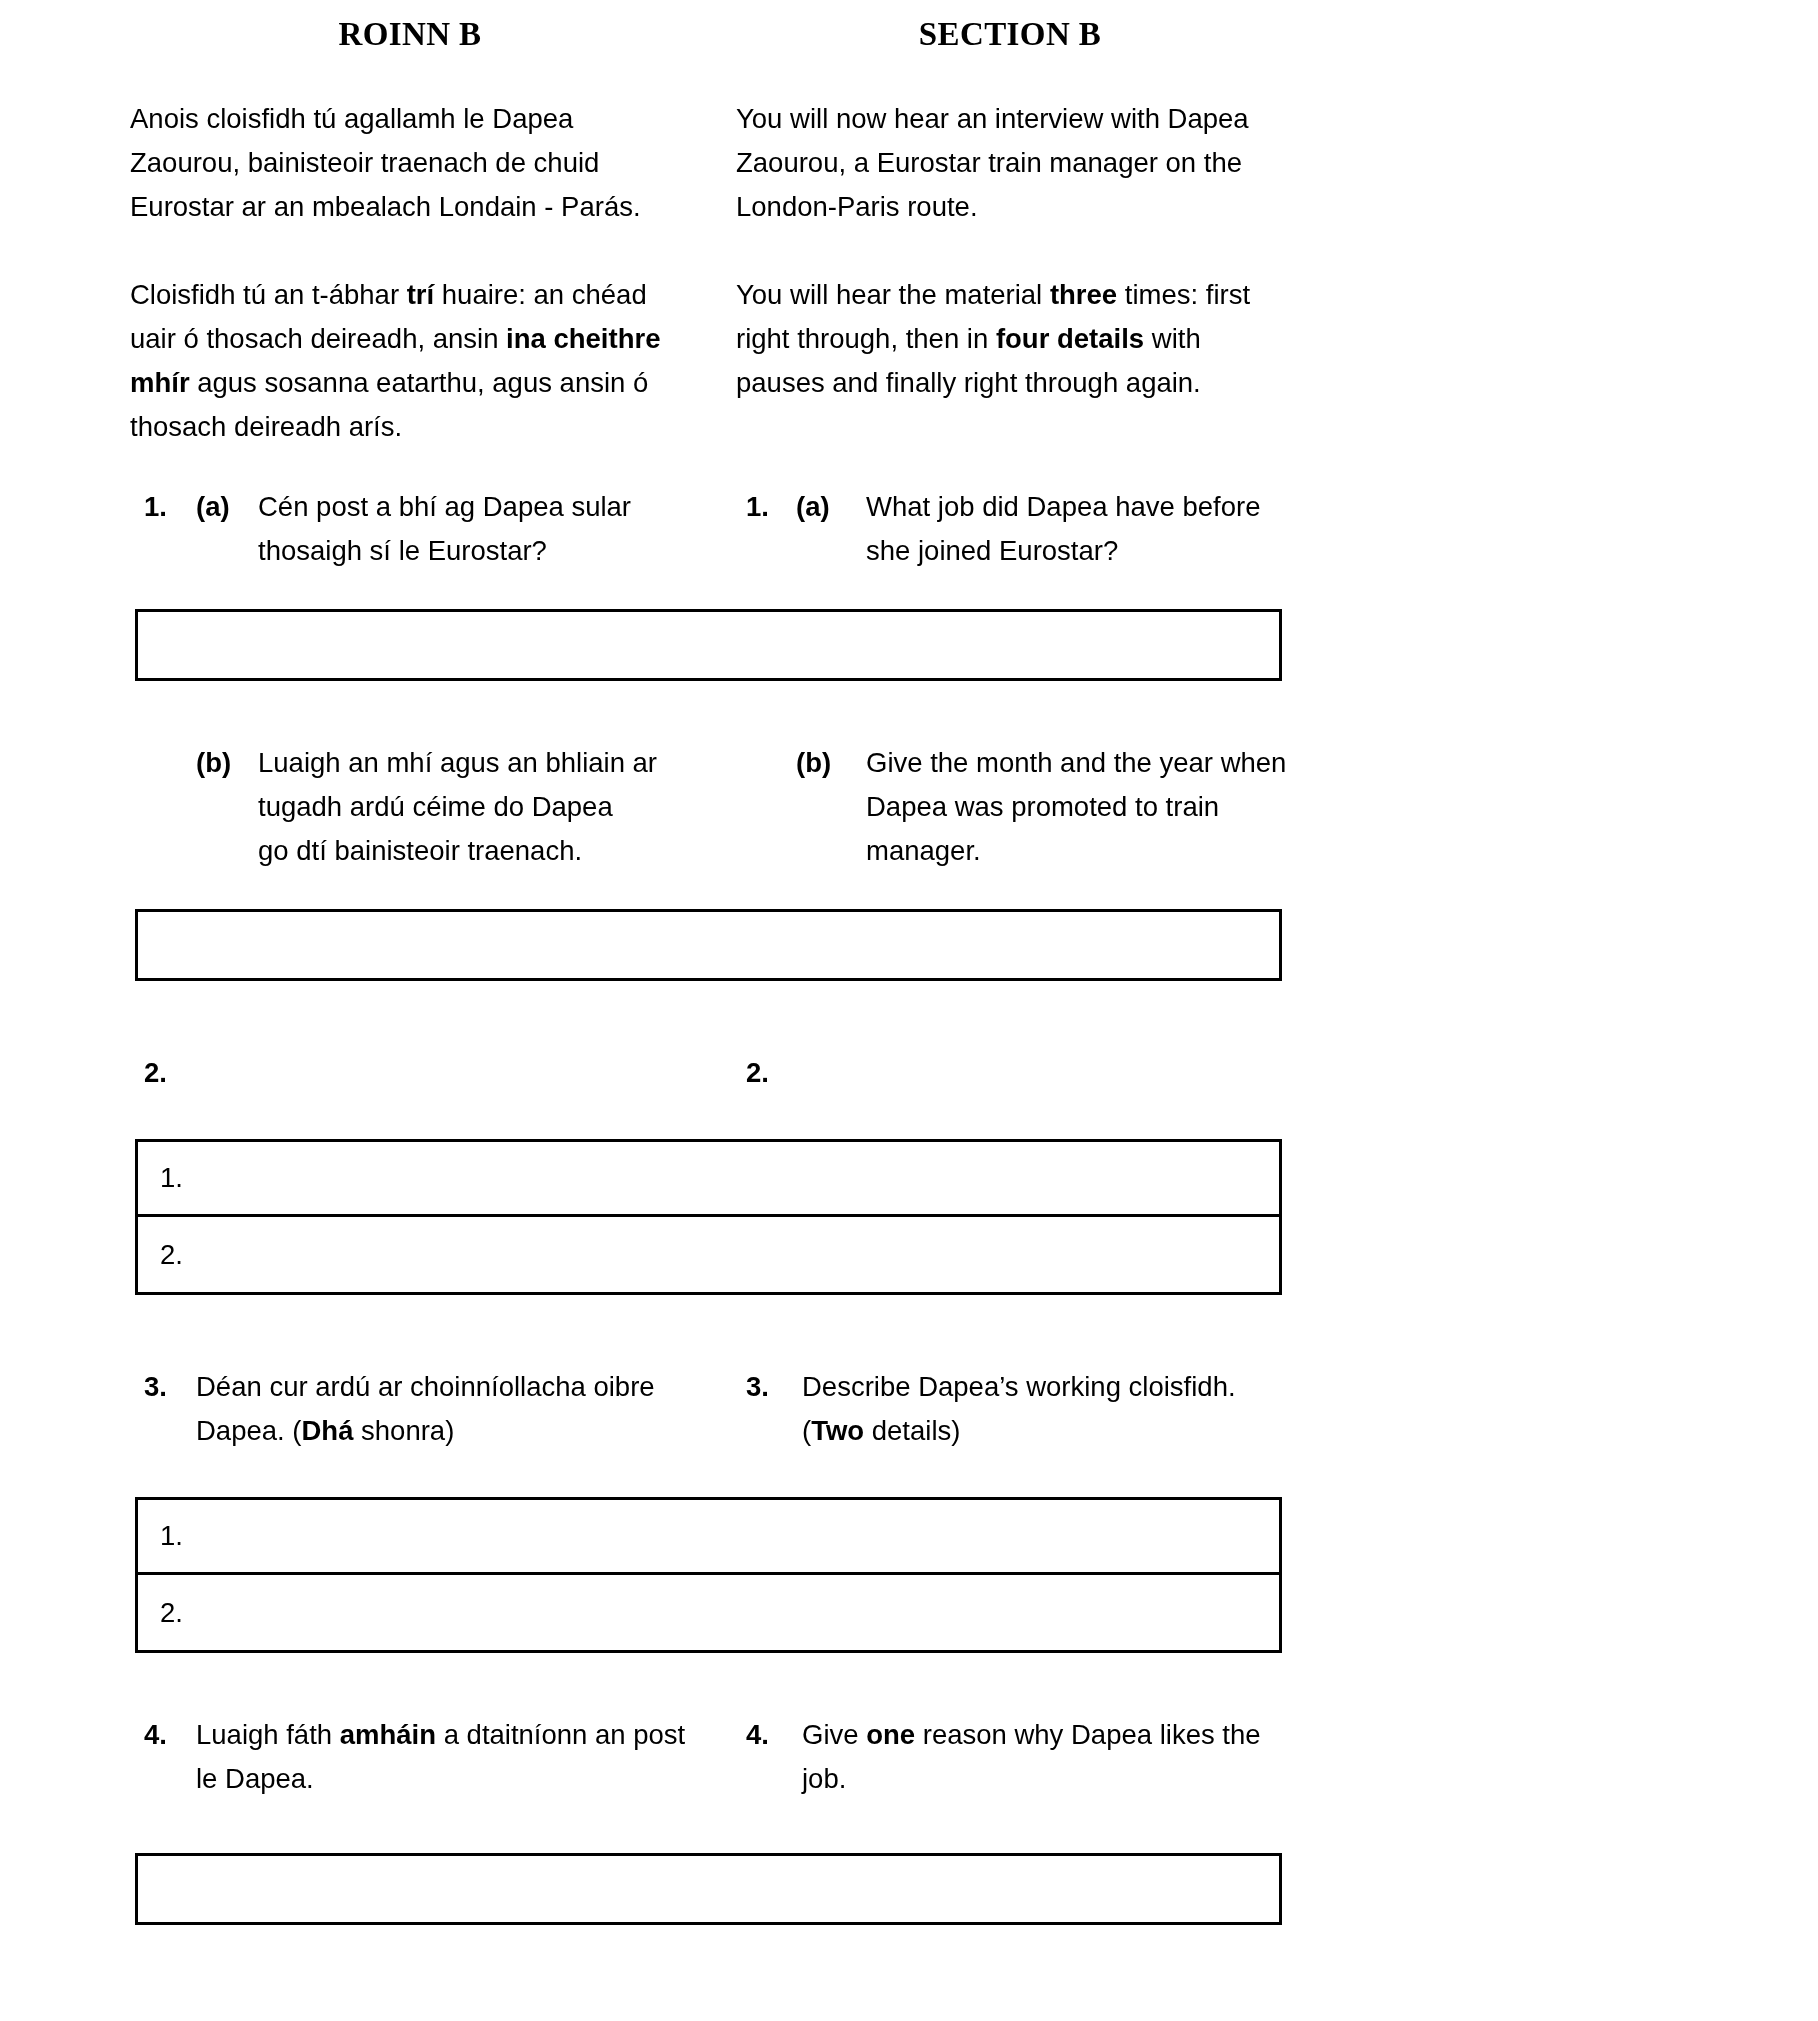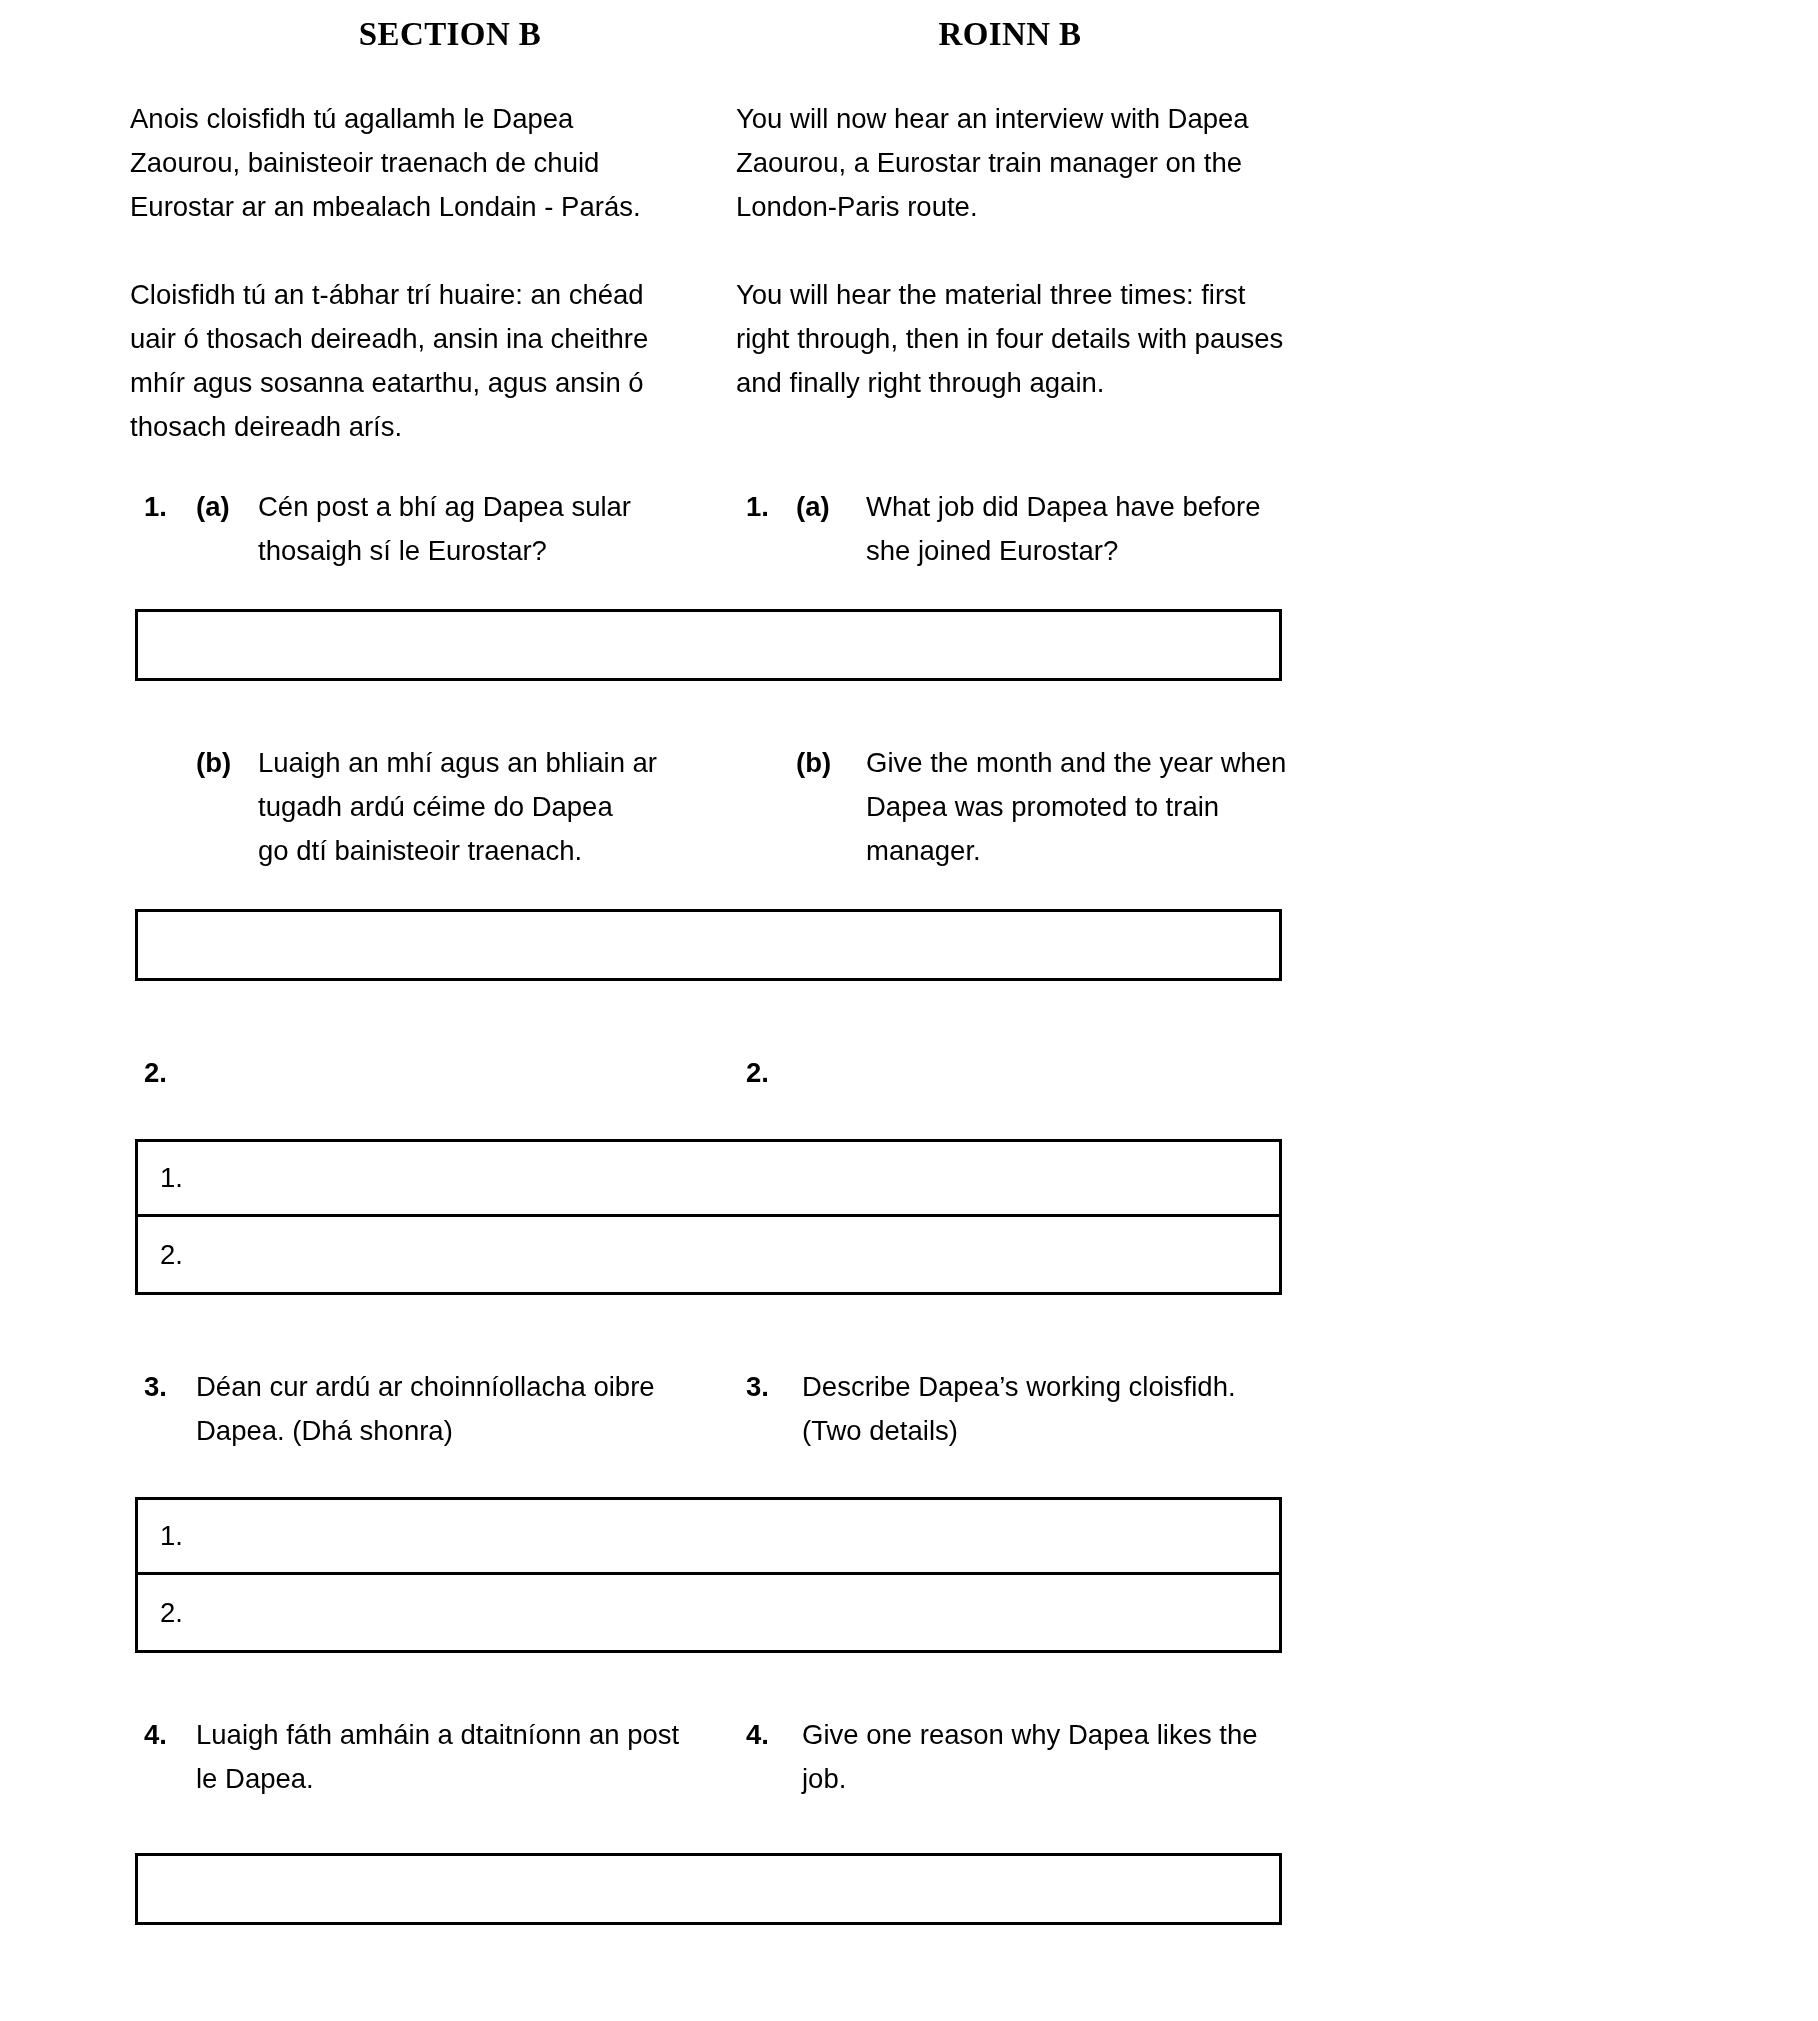--- a/index.html
+++ b/index.html
@@ -49,21 +49,21 @@
     gap: 12px;
   }
   .intro-col {
     width: 560px;
     font-size: 27.5px;
     line-height: 44px;
   }
   .intro-col.right { margin-left: 40px; }
   .intro-para { margin: 0 0 44px 0; }
   .intro-para:last-child { margin-bottom: 0; }
-  b { font-weight: normal; margin-top: 22px; }
+  b { font-weight: bold; margin-top: 22px; }
 
   
   .q-row {
     display: flex;
     width: 1160px;
     margin-left: 130px;
   }
   .q-col {
     width: 560px;
     display: flex;
@@ -112,22 +112,22 @@
   .spacer-52 { height: 52px; }
   .spacer-60 { height: 60px; }
   .spacer-70 { height: 70px; }
 </style>
 </head>
 <body>
 
 <div class="page">
 
   <div class="headings">
+    <div class="heading-cell">ROINN B</div>
     <div class="heading-cell right">SECTION B</div>
-    <div class="heading-cell">ROINN B</div>
   </div>
 
   <div class="intro">
 
     <div class="intro-col">
       <p class="intro-para">Anois cloisfidh tú agallamh le Dapea Zaourou, bainisteoir traenach de chuid Eurostar ar an mbealach Londain - Parás.</p>
       <p class="intro-para"><span>Cloisfidh tú an t-ábhar </span><b>trí</b><span> huaire: an chéad uair ó thosach deireadh, ansin </span><b>ina cheithre mhír</b><span> agus sosanna eatarthu, agus ansin ó thosach deireadh arís.</span></p>
     </div>
 
     <div class="intro-col right">

